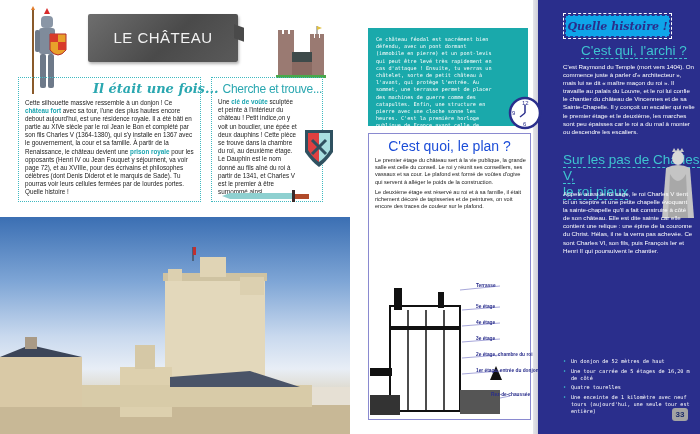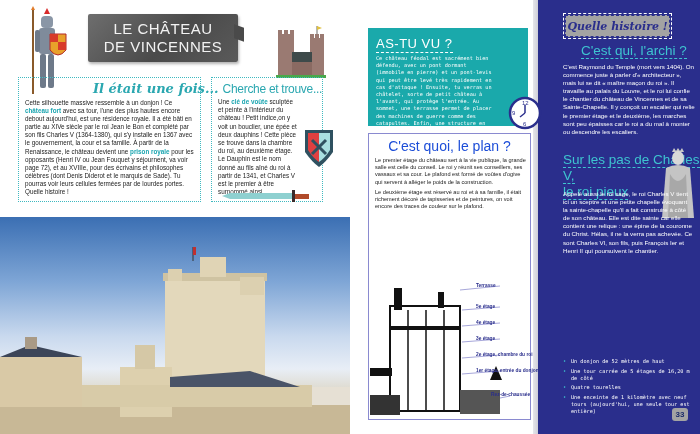--- a/index.html
+++ b/index.html
@@ -54,21 +54,21 @@
 
   
   .plan-box { position:absolute; left:368px; top:133px; width:163px; height:287px; border:1px solid #8a8ad0; background:#fff; }
   .plan-title { position:absolute; left:368px; top:138px; width:163px; text-align:center; color:#1d4ed8; font-size:14px; font-family:"Liberation Sans Narrow","Liberation Sans", sans-serif; }
   .plan-text { position:absolute; left:375px; top:157px; width:152px; font-size:5.6px; line-height:7.2px; color:#222; }
   .plan-text p { margin-bottom:3px; }
   .plan-drawing { position:absolute; left:370px; top:270px; width:160px; height:148px; }
   .plan-label { position:absolute; font-size:4.8px; color:#2a2e8c; font-weight:bold; white-space:nowrap; }
 
   
-  .qh-banner { position:absolute; left:565px; top:15px; width:105px; height:22px; background:#a3a3a3; border:1px dashed #2a2e8c; outline:1px dashed #fff; outline-offset:1px;
+  .qh-banner { position:absolute; left:565px; top:15px; width:105px; height:22px; background:#0ea5e9; border:1px dashed #2a2e8c; outline:1px dashed #fff; outline-offset:1px;
     display:flex; align-items:center; justify-content:center; font-family:"DejaVu Serif", serif; font-style:italic; font-weight:bold; color:#2a2e8c; font-size:11px; }
   .side-h { position:absolute; color:#3ec4d0; font-family:"Liberation Sans Narrow","Liberation Sans", sans-serif; font-size:13.5px; line-height:16px; }
   .side-h span { border-bottom:1px dashed #3ec4d0; }
   .side-text { position:absolute; color:#fff; font-size:6.2px; line-height:8.1px; }
   .stats { position:absolute; left:563px; top:358px; width:130px; list-style:none; color:#fff; font-family:"DejaVu Sans Mono", monospace; font-size:5.2px; line-height:6.8px; }
   .stats li { margin-bottom:3px; padding-left:8px; position:relative; }
   .stats li::before { content:"•"; position:absolute; left:0; color:#3ec4d0; }
   .statue { position:absolute; left:660px; top:148px; width:36px; height:70px; }
   .page-number { position:absolute; left:672px; top:408px; width:16px; height:13px; background:#a3a3a3; border-radius:3px; color:#1a2a6a; font-size:8px; font-weight:bold; display:flex; align-items:center; justify-content:center; font-family:"Liberation Sans Narrow","Liberation Sans", sans-serif; }
   .gutter-shadow { position:absolute; left:533px; top:0; width:6px; height:434px; background:linear-gradient(90deg,#e6e6ea,#c9c9d4); }
@@ -90,21 +90,20 @@
   <rect x="11" y="24" width="5" height="22" rx="2" fill="#6d7989"></rect>
   <rect x="16" y="48" width="6" height="34" rx="2" fill="#6d7989"></rect>
   <rect x="24" y="48" width="6" height="34" rx="2" fill="#6d7989"></rect>
   <path d="M26 28 L42 28 L42 44 Q34 54 26 44 Z" fill="#e8a02a" stroke="#b22a2a" stroke-width="1"></path>
   <rect x="26" y="28" width="8" height="8" fill="#d83a2a"></rect>
   <rect x="34" y="36" width="8" height="8" fill="#d83a2a"></rect>
 </svg>
 
 <div class="title-plaque">
   <div>LE CHÂTEAU</div>
-  <div>DE VINCENNES</div>
   <div class="corner"></div>
 </div>
 
 <svg class="castle-icon" viewBox="0 0 50 52">
   <rect x="2" y="8" width="16" height="42" fill="#9a7a72"></rect>
   <rect x="2" y="4" width="4" height="5" fill="#9a7a72"></rect>
     <rect x="8" y="4" width="4" height="5" fill="#9a7a72"></rect>
     <rect x="14" y="4" width="4" height="5" fill="#9a7a72"></rect>
   <rect x="34" y="12" width="14" height="38" fill="#9a7a72"></rect>
   <rect x="34" y="8" width="4" height="5" fill="#9a7a72"></rect>
@@ -162,21 +161,20 @@
     <rect x="120" y="150" width="52" height="50" fill="#ddd0ae"></rect>
     <rect x="135" y="128" width="20" height="24" fill="#d5c8a6"></rect>
 
     <rect x="82" y="168" width="230" height="22" fill="#d8cba8"></rect>
     <polygon points="170,160 250,154 300,170 170,170" fill="#4a5468"></polygon>
     <rect x="312" y="170" width="38" height="18" fill="#e6e0d4"></rect>
   </svg>
 </div>
 
 <div class="astuvu">
-  <div class="astuvu-title">AS-TU VU ?</div>
   <div class="astuvu-text">Ce château féodal est sacrément bien défendu, avec un pont dormant (immobile en pierre) et un pont-levis qui peut être levé très rapidement en cas d'attaque ! Ensuite, tu verras un châtelet, sorte de petit château à l'avant, qui protège l'entrée. Au sommet, une terrasse permet de placer des machines de guerre comme des catapultes. Enfin, une structure en pierre avec une cloche sonne les heures. C'est la première horloge publique de France avant celle de Paris !</div>
 </div>
 <svg class="clock" viewBox="0 0 34 34">
   <circle cx="17" cy="17" r="15" fill="#fff" stroke="#2a2e8c" stroke-width="2.5"></circle>
   <text x="14" y="9" font-size="6" fill="#2a2e8c" font-family="Liberation Sans, sans-serif">12</text>
   <text x="4" y="19" font-size="6" fill="#2a2e8c" font-family="Liberation Sans, sans-serif">9</text>
   <text x="15" y="30" font-size="6" fill="#2a2e8c" font-family="Liberation Sans, sans-serif">6</text>
   <line x1="17" y1="17" x2="17" y2="9" stroke="#2a2e8c" stroke-width="1.5"></line>
   <line x1="17" y1="17" x2="12" y2="21" stroke="#2a2e8c" stroke-width="1.5"></line>
 </svg>

